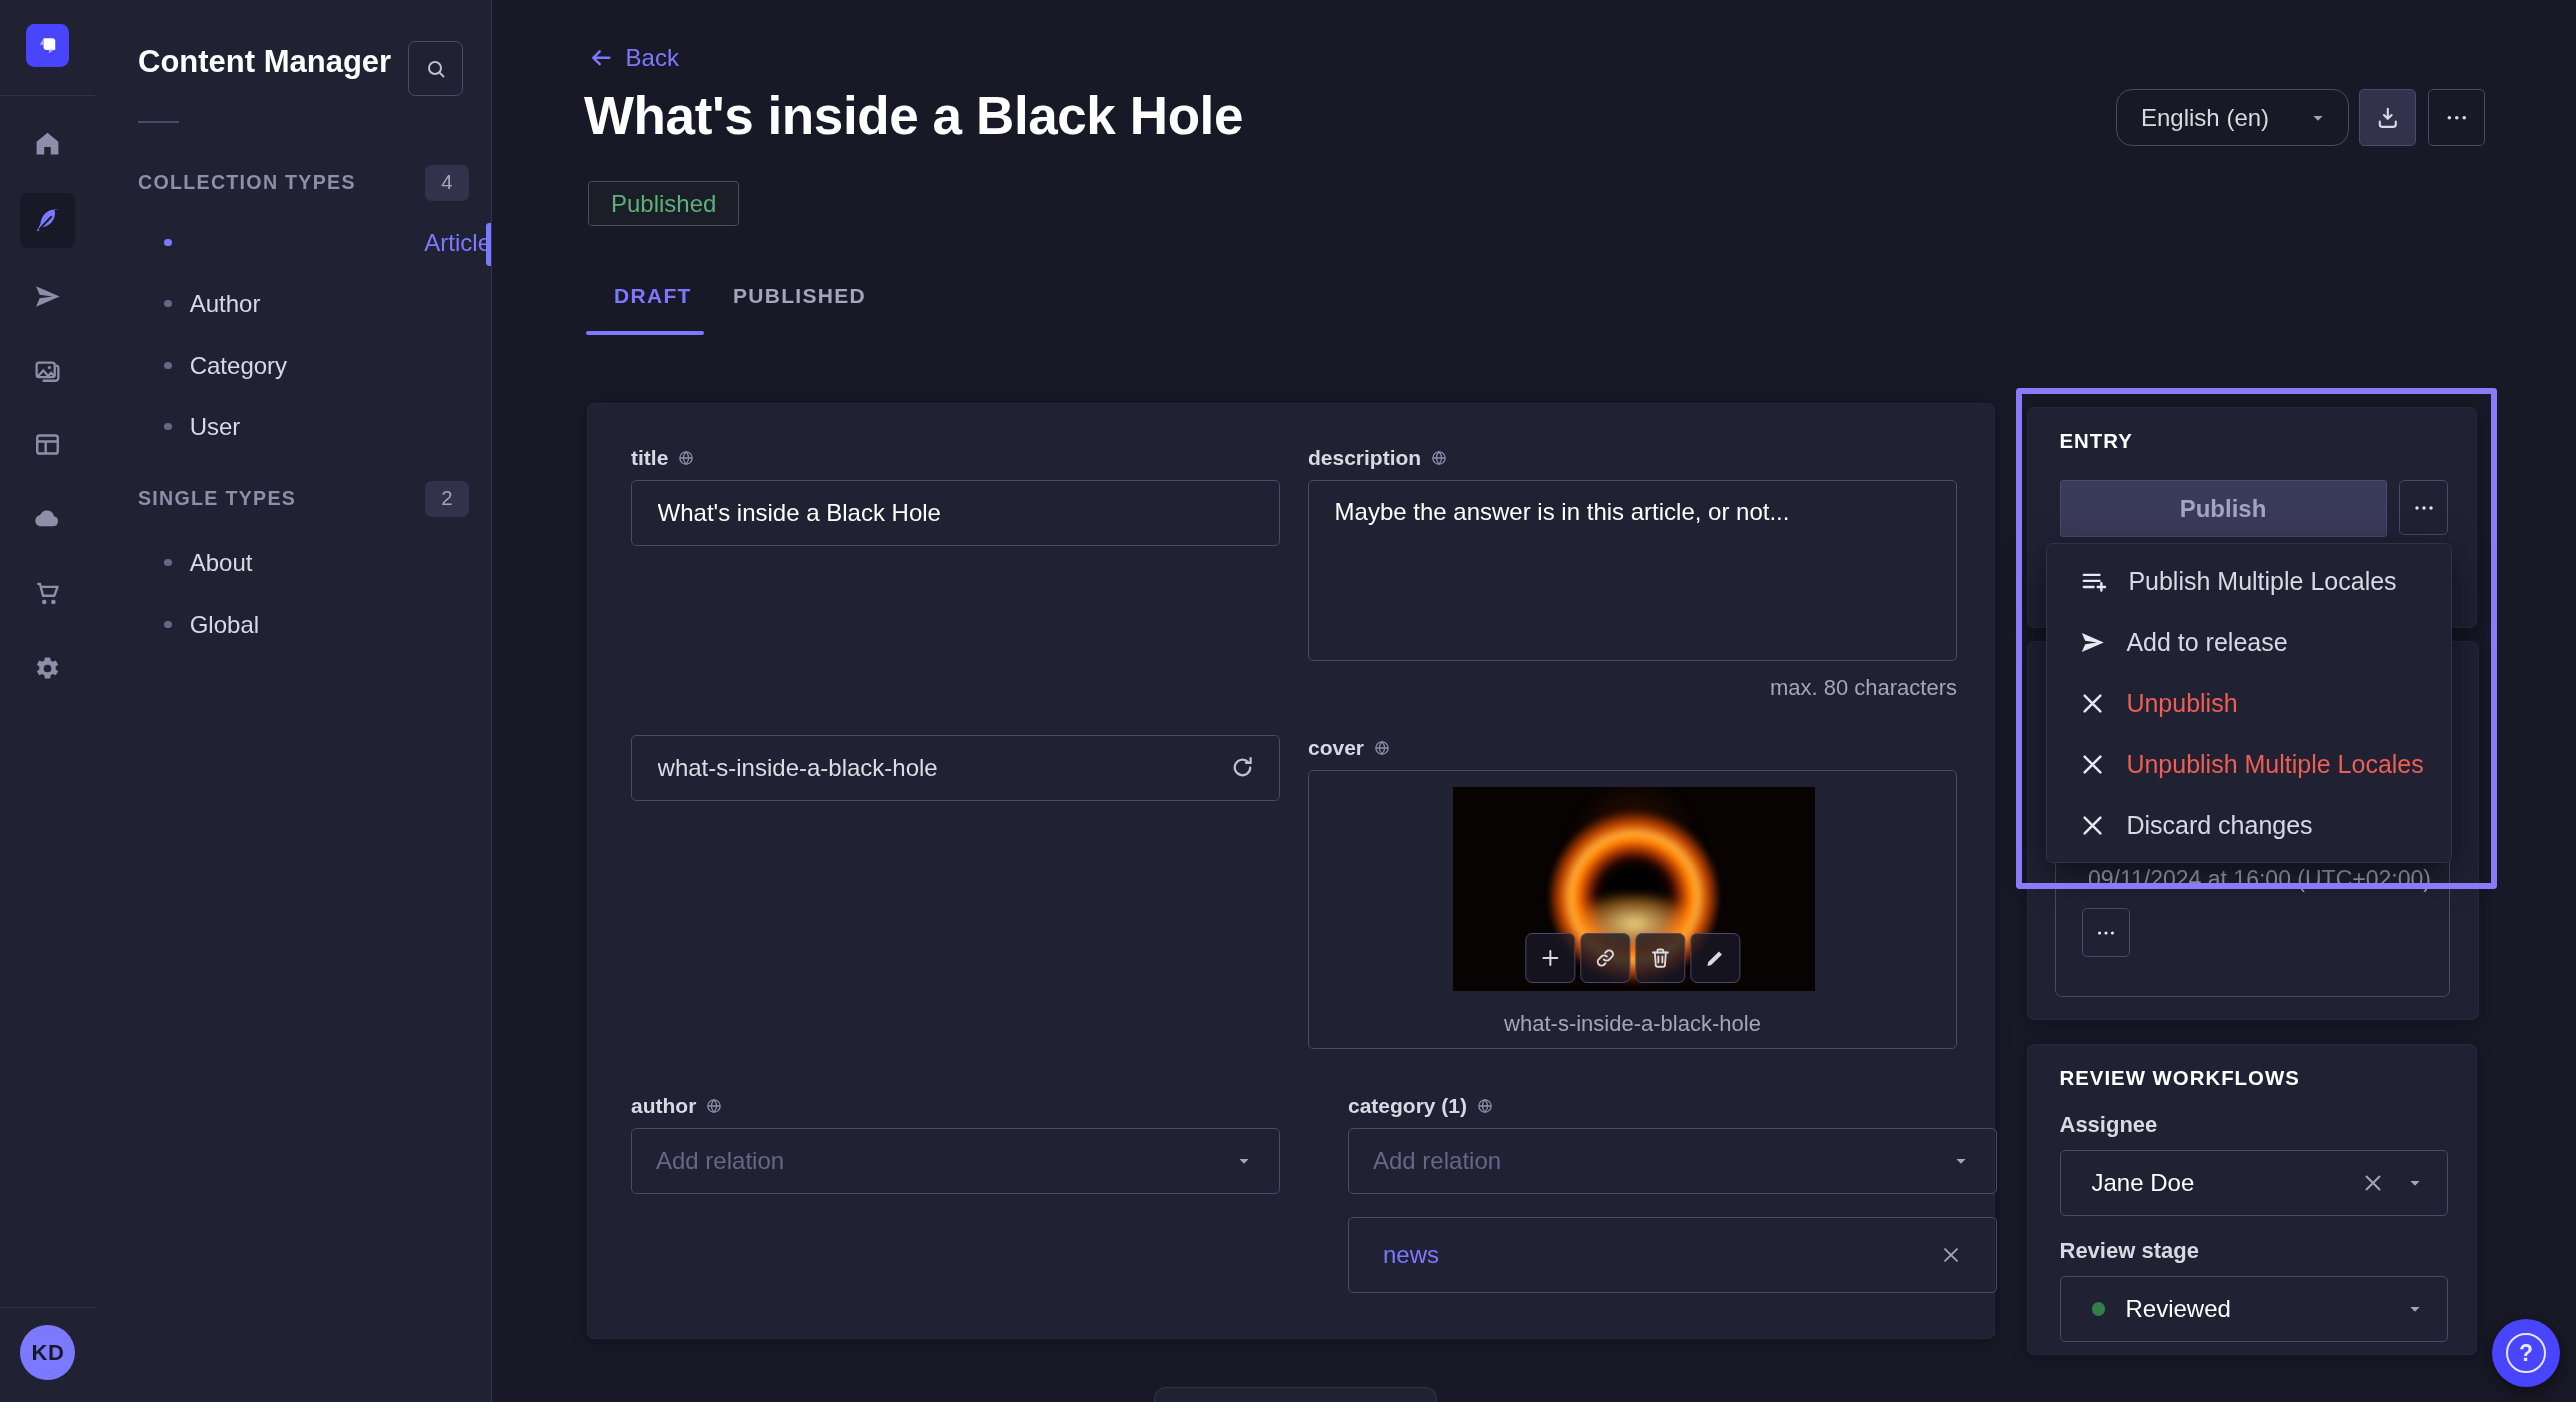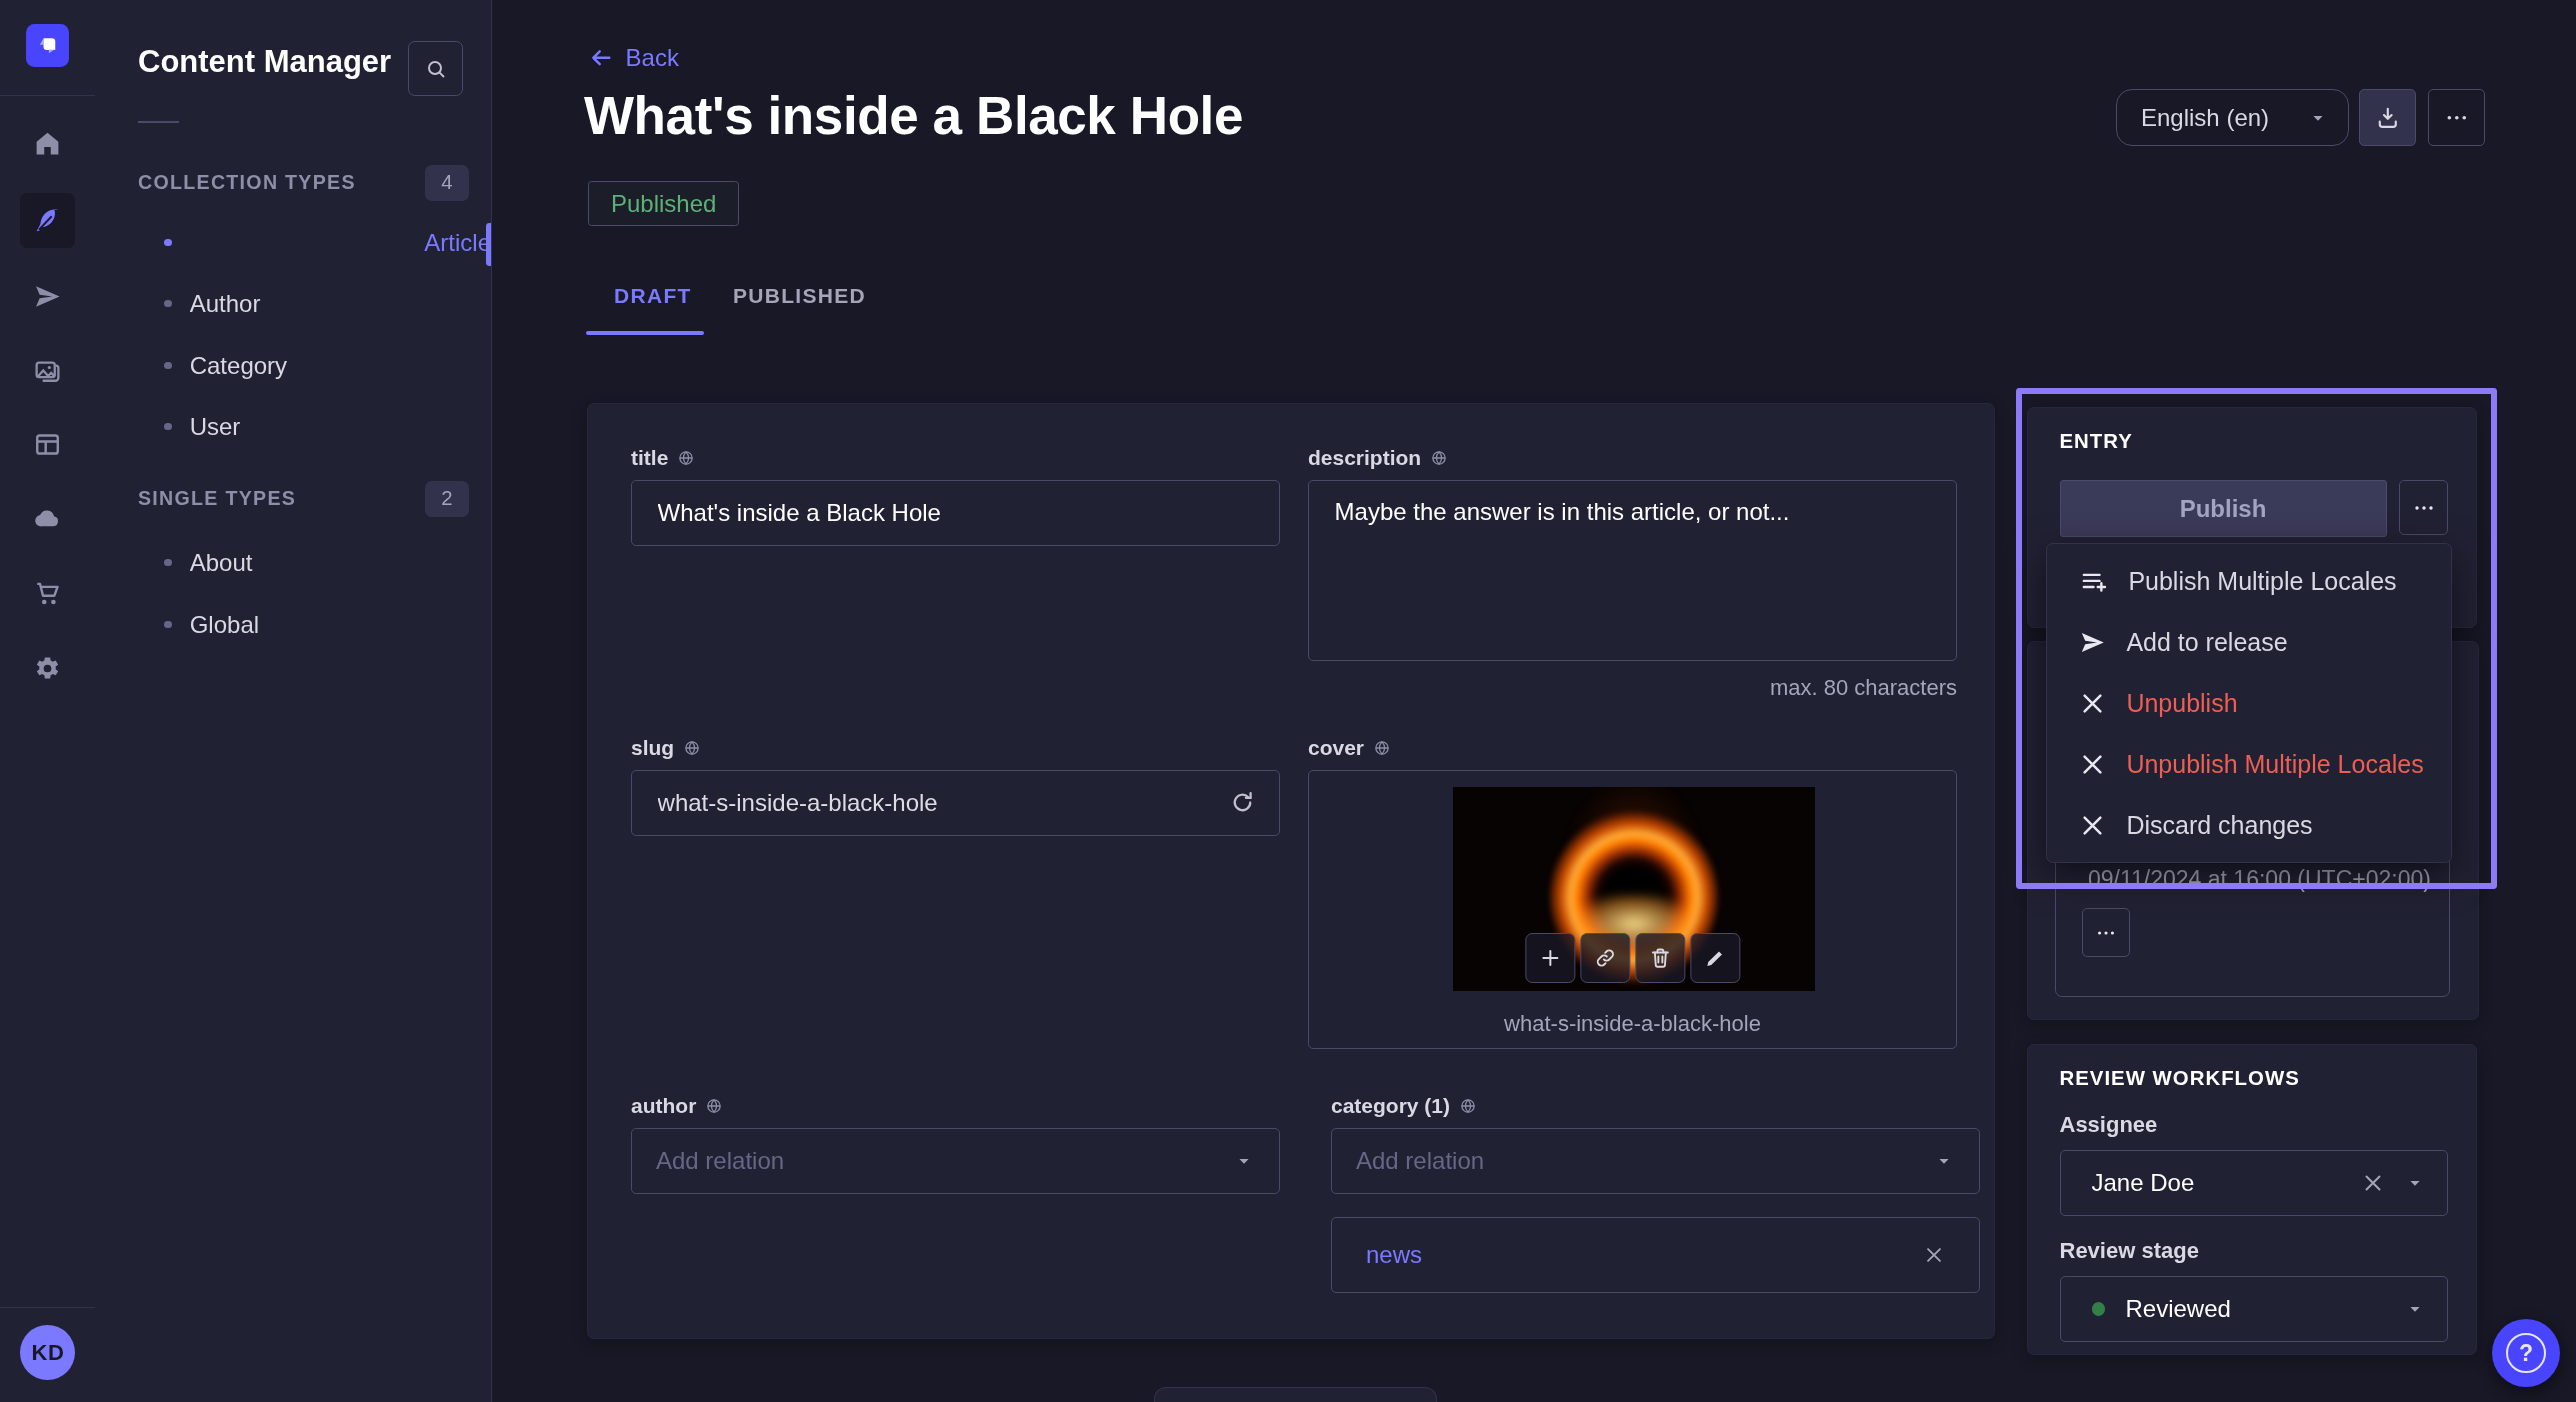--- a/index.html
+++ b/index.html
@@ -256,27 +256,20 @@
         <svg class="globe" width="18" height="18" viewBox="0 0 24 24" fill="none" stroke="currentColor" stroke-width="1.7">
             <circle cx="12" cy="12" r="8.2"></circle>
             <path d="M12 3.8c-4.6 4.8-4.6 11.6 0 16.4 4.6-4.8 4.6-11.6 0-16.4ZM3.8 12h16.4"></path>
           </svg>
       </div>
       <textarea class="tarea" readonly="" style="">Maybe the answer is in this article, or not...</textarea>
       <div class="hint">max. 80 characters</div>
     </div>
 
     <div class="fgroup" style="left:43px;top:331px">
-      <div class="flabel">
-        <span>slug</span>
-        <svg class="globe" width="18" height="18" viewBox="0 0 24 24" fill="none" stroke="currentColor" stroke-width="1.7">
-            <circle cx="12" cy="12" r="8.2"></circle>
-            <path d="M12 3.8c-4.6 4.8-4.6 11.6 0 16.4 4.6-4.8 4.6-11.6 0-16.4ZM3.8 12h16.4"></path>
-          </svg>
-      </div>
       <div class="slug-wrap">
         <input class="tinput" readonly="" style="color: rgb(220, 220, 228); padding-right: 68px;" value="what-s-inside-a-black-hole">
         <span class="slug-refresh">
           <svg width="27" height="27" viewBox="0 0 24 24" fill="none" stroke="currentColor" stroke-width="2" stroke-linecap="round">
             <path d="M18.9 12a6.9 6.9 0 1 1-2-4.9"></path>
               <path d="M19.2 3.6v4.2H15"></path>
           </svg>
         </span>
       </div>
     </div>
@@ -334,21 +327,21 @@
           </svg>
       </div>
       <div class="select">
         <span>Add relation</span>
         <svg class="caret" width="22" height="22" viewBox="0 0 24 24">
             <path d="M7 9.8 12 15l5-5.2Z" fill="currentColor"></path>
           </svg>
       </div>
     </div>
 
-    <div class="fgroup" style="left:743px;top:689px">
+    <div class="fgroup" style="left:760px;top:689px">
       <div class="flabel">
         <span>category (1)</span>
         <svg class="globe" width="18" height="18" viewBox="0 0 24 24" fill="none" stroke="currentColor" stroke-width="1.7">
             <circle cx="12" cy="12" r="8.2"></circle>
             <path d="M12 3.8c-4.6 4.8-4.6 11.6 0 16.4 4.6-4.8 4.6-11.6 0-16.4ZM3.8 12h16.4"></path>
           </svg>
       </div>
       <div class="select">
         <span>Add relation</span>
         <svg class="caret" width="22" height="22" viewBox="0 0 24 24">

